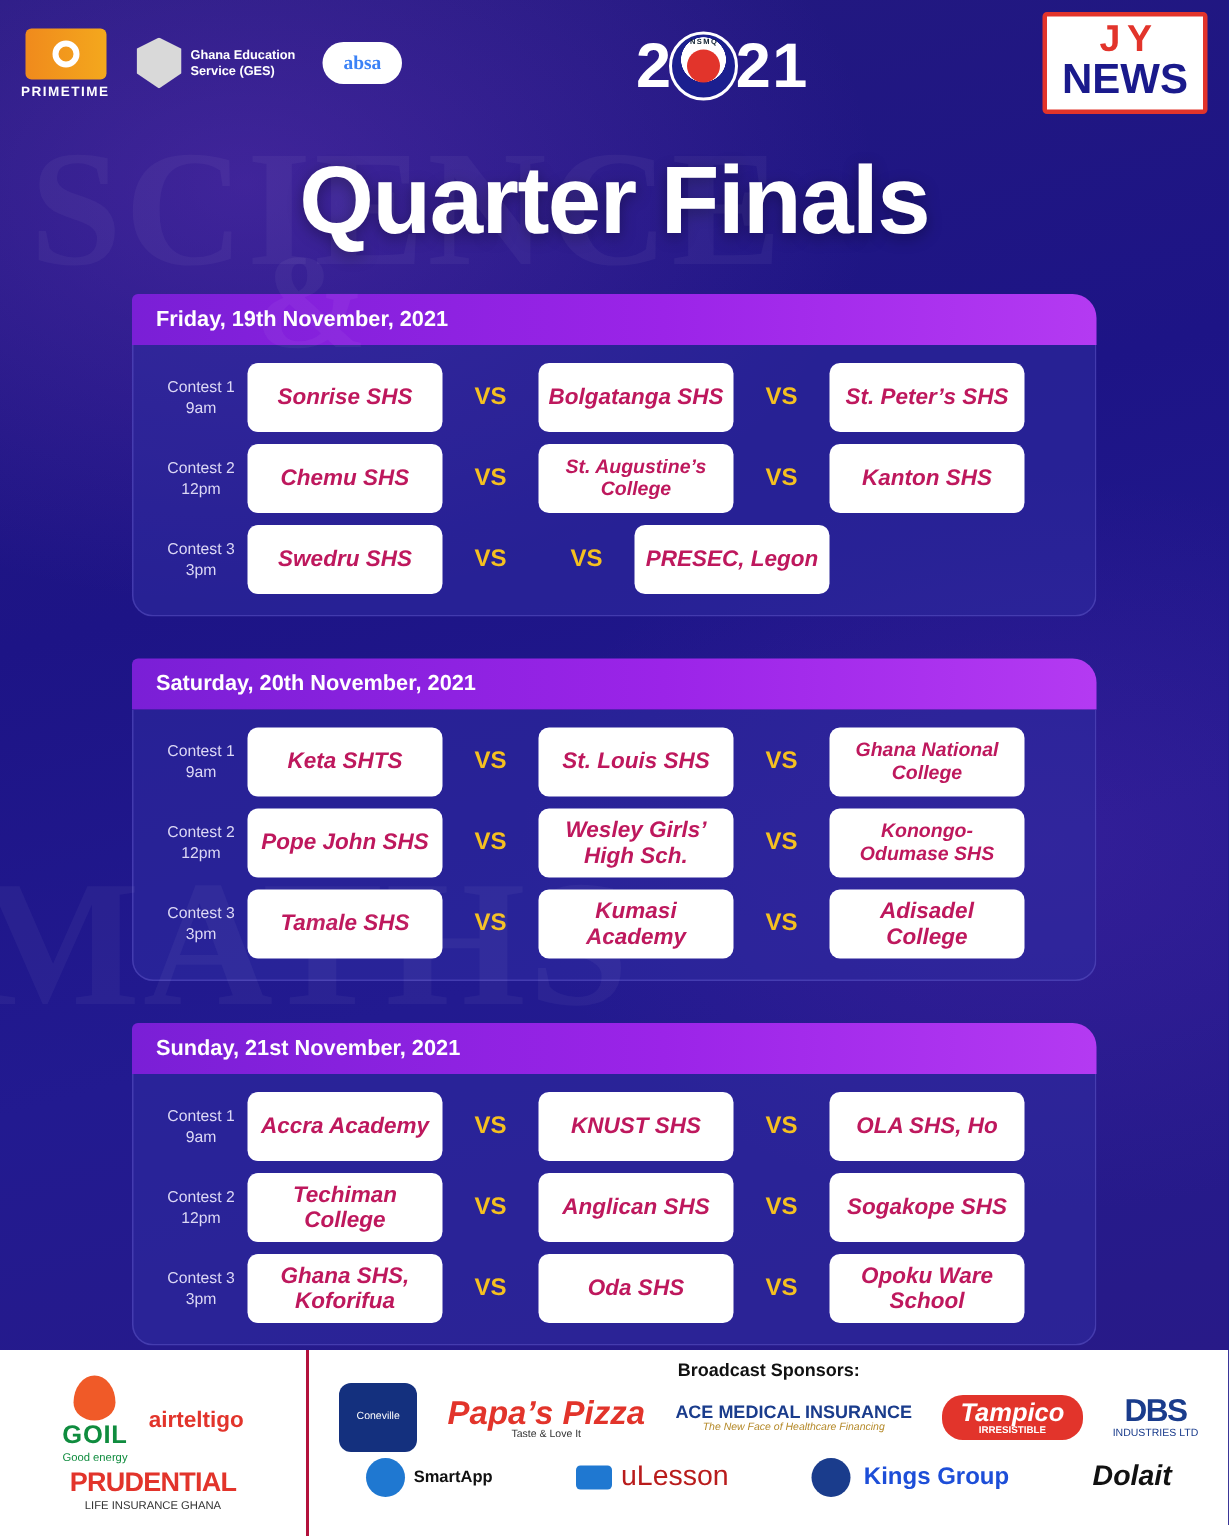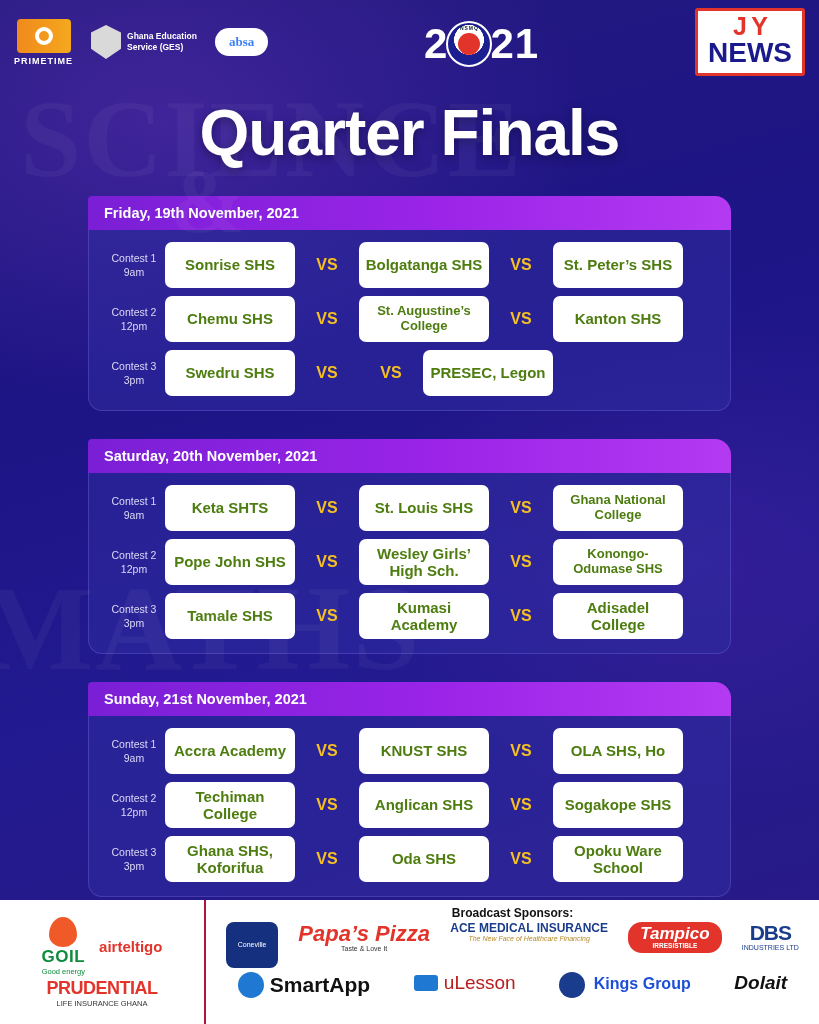--- a/index.html
+++ b/index.html
@@ -146,30 +146,31 @@
   .contest {
     width: 62px;
     color: #dcd8f5;
     font-size: 10.5px;
     line-height: 1.35;
     text-align: center;
     flex-shrink: 0;
   }
   .school {
     background: #fff;
-    color: #4d7c0f;
+    color: #be185d;
     font-weight: bold;
     font-size: 15px;
     line-height: 1.15;
     border-radius: 7px;
     height: 46px;
     width: 130px;
     display: flex; align-items: center; justify-content: center;
     text-align: center;
     padding: 2px 6px;
+    font-style: italic;
   }
   .school.small { font-size: 13px; }
   .vs {
     color: #f5c020;
     font-weight: bold;
     font-size: 16px;
     width: 64px;
     text-align: center;
     flex-shrink: 0;
   }
@@ -215,38 +216,38 @@
   }
   .goil .gname { color: #0f8c3e; font-weight: bold; font-size: 17px; letter-spacing: 0.5px; }
   .goil .gsub { color: #0f8c3e; font-size: 7.5px; }
   .airtel { color: #e2342b; font-weight: bold; font-size: 15px; }
   .prudential { text-align: center; }
   .prudential .pname { color: #e2342b; font-weight: bold; font-size: 18px; letter-spacing: -0.5px; }
   .prudential .psub { color: #333; font-size: 7.5px; }
 
   .sp-right { flex: 1; padding: 6px 10px 4px; }
   .bs-title { text-align: center; color: #111; font-size: 12px; font-weight: bold; margin-bottom: 2px; }
-  .bs-row { display: flex; align-items: flex-start; justify-content: space-around; }
+  .bs-row { display: flex; align-items: center; justify-content: space-around; }
   .bs-row + .bs-row { margin-top: 4px; }
   .chip { text-align: center; line-height: 1.05; }
   .coneville {
     width: 52px; height: 46px; background: #14307e; border-radius: 8px;
     color: #fff; font-size: 7px; display:flex; align-items:center; justify-content:center;
     text-align:center; padding: 2px;
   }
   .papas { color: #e2342b; font-weight: bold; font-style: italic; font-size: 22px; }
   .papas small { display:block; color:#333; font-size: 7px; font-style: normal; font-weight: normal; }
   .ace { color: #1a3c8c; font-weight: bold; font-size: 12px; line-height: 1.05; }
   .ace small { display: block; color: #b58a2a; font-size: 7px; font-style: italic; font-weight: normal; }
   .tampico { background: #e2342b; color: #fff; font-style: italic; font-weight: bold;
              font-size: 17px; border-radius: 14px; padding: 3px 12px; }
   .tampico small { display:block; font-size: 6.5px; font-style: normal; }
   .dbs { color: #1a3c8c; font-weight: bold; font-size: 21px; letter-spacing: -1px; }
   .dbs small { display:block; font-size: 7px; letter-spacing: 0; font-weight: normal; }
-  .smartapp { display: flex; align-items: center; gap: 6px; color: #111; font-weight: bold; font-size: 21px; }
+  .smartapp { display: flex; align-items: center; gap: 6px; color: #111; font-weight: bold; font-size: 11px; }
   .smartapp .dot { width: 26px; height: 26px; border-radius: 50%; background: #1f78d1; }
   .ulesson { display: flex; align-items: center; gap: 6px; color: #b91c1c; font-weight: normal; font-size: 19px; }
   .ulesson .env { width: 24px; height: 16px; background: #1f78d1; border-radius: 3px; }
   .kings { color: #1d4ed8; font-weight: bold; font-size: 16px; line-height: 1; }
   .kings .crown { display:inline-block; width: 26px; height: 26px; border-radius: 50%; background:#1a3c8c; vertical-align: middle; margin-right: 4px;}
   .dolait { color: #111; font-weight: bold; font-style: italic; font-size: 19px; }
 </style>
 </head>
 <body>
 

